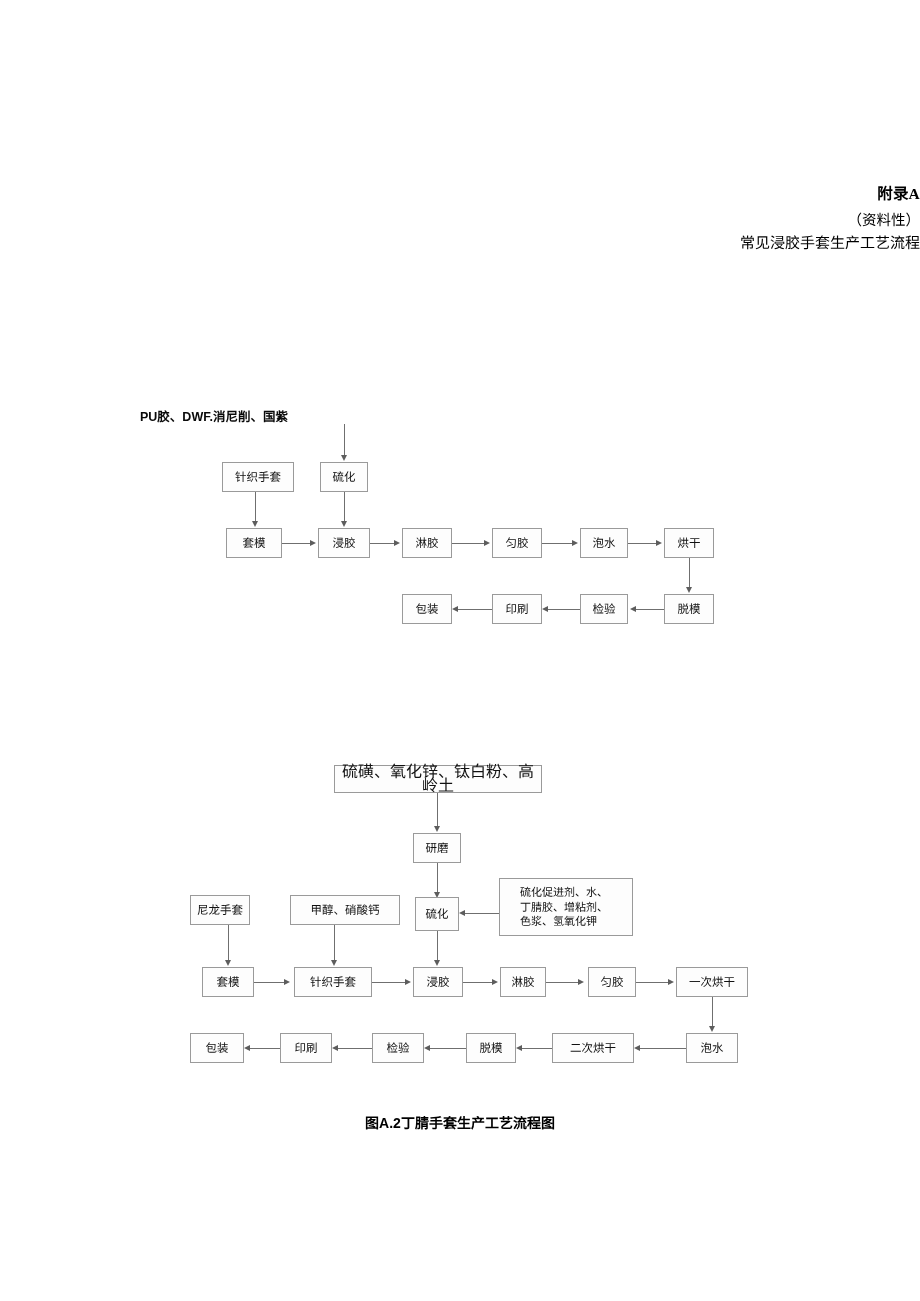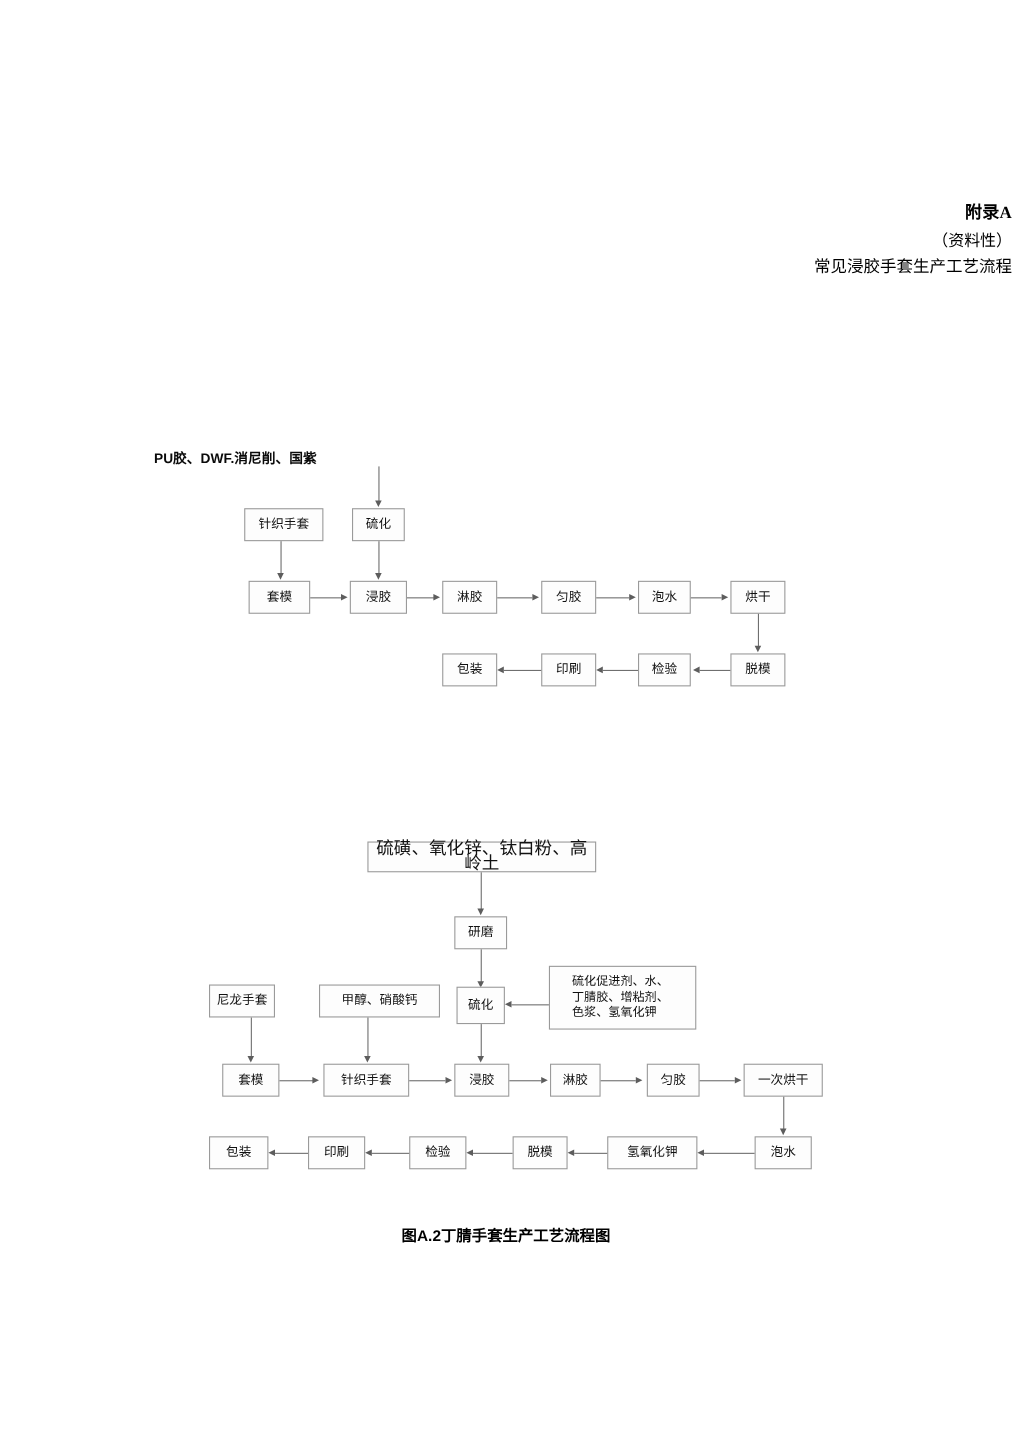--- a/index.html
+++ b/index.html
@@ -267,21 +267,21 @@
     <div class="ln h" style="left:546px; top:982px; width:32px;"></div>
     <div class="arr right" style="left:578px; top:978.5px;"></div>
 
     <div class="ln h" style="left:636px; top:982px; width:32px;"></div>
     <div class="arr right" style="left:668px; top:978.5px;"></div>
 
     <div class="ln v" style="left:712px; top:997px; height:32px;"></div>
     <div class="arr down" style="left:708.5px; top:1026px;"></div>
 
     <div class="node" style="left:686px; top:1033px; width:52px; height:30px;">泡水</div>
-    <div class="node" style="left:552px; top:1033px; width:82px; height:30px;">氢氧化钾</div>
+    <div class="node" style="left:552px; top:1033px; width:82px; height:30px;">二次烘干</div>
     <div class="node" style="left:466px; top:1033px; width:50px; height:30px;">脱模</div>
     <div class="node" style="left:372px; top:1033px; width:52px; height:30px;">检验</div>
     <div class="node" style="left:280px; top:1033px; width:52px; height:30px;">印刷</div>
     <div class="node" style="left:190px; top:1033px; width:54px; height:30px;">包装</div>
 
     <div class="ln h" style="left:640px; top:1048px; width:46px;"></div>
     <div class="arr left" style="left:634px; top:1044.5px;"></div>
 
     <div class="ln h" style="left:522px; top:1048px; width:30px;"></div>
     <div class="arr left" style="left:516px; top:1044.5px;"></div>

